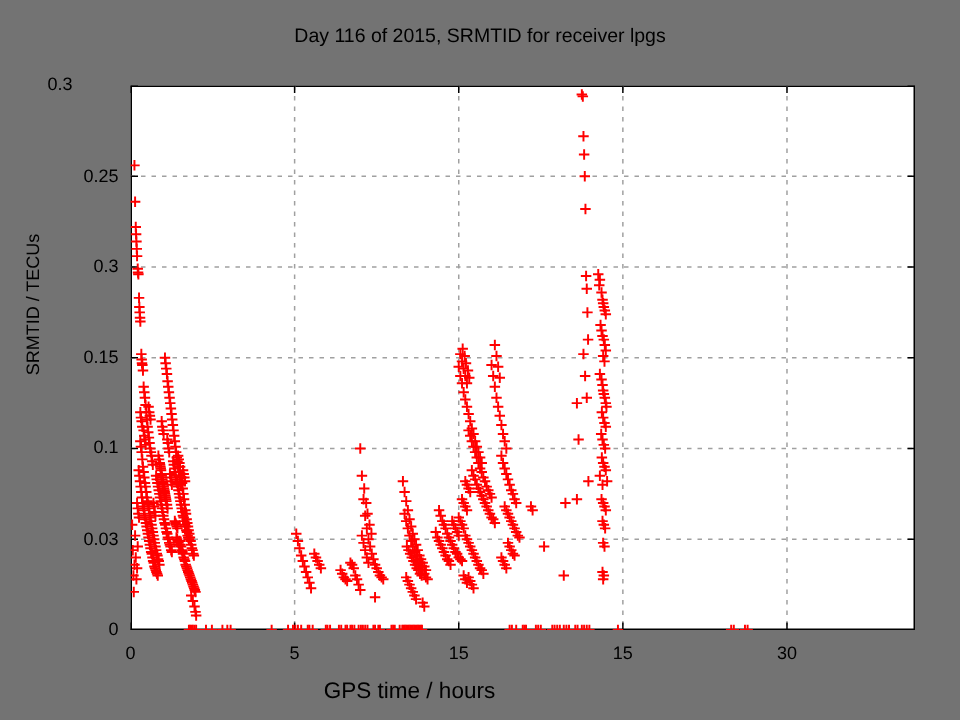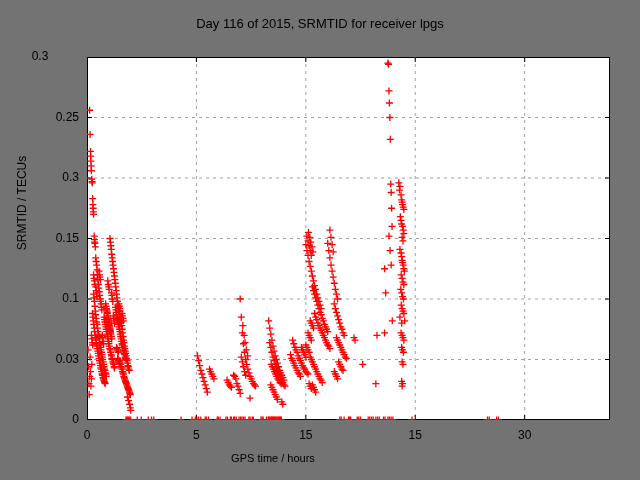--- a/index.html
+++ b/index.html
@@ -36,21 +36,21 @@
     transform: rotate(-90deg);
     transform-origin: center center;
     white-space: nowrap;
   }
   #x-axis-title {
     position: absolute;
     left: 0;
     top: 452px;
     width: 546px;
     text-align: center;
-    font-size: 11px;
+    font-size: 15px;
     color: #000000;
     white-space: nowrap;
   }
   #plot-area {
     position: absolute;
     left: 87px;
     top: 57px;
     width: 523px;
     height: 363px;
   }

